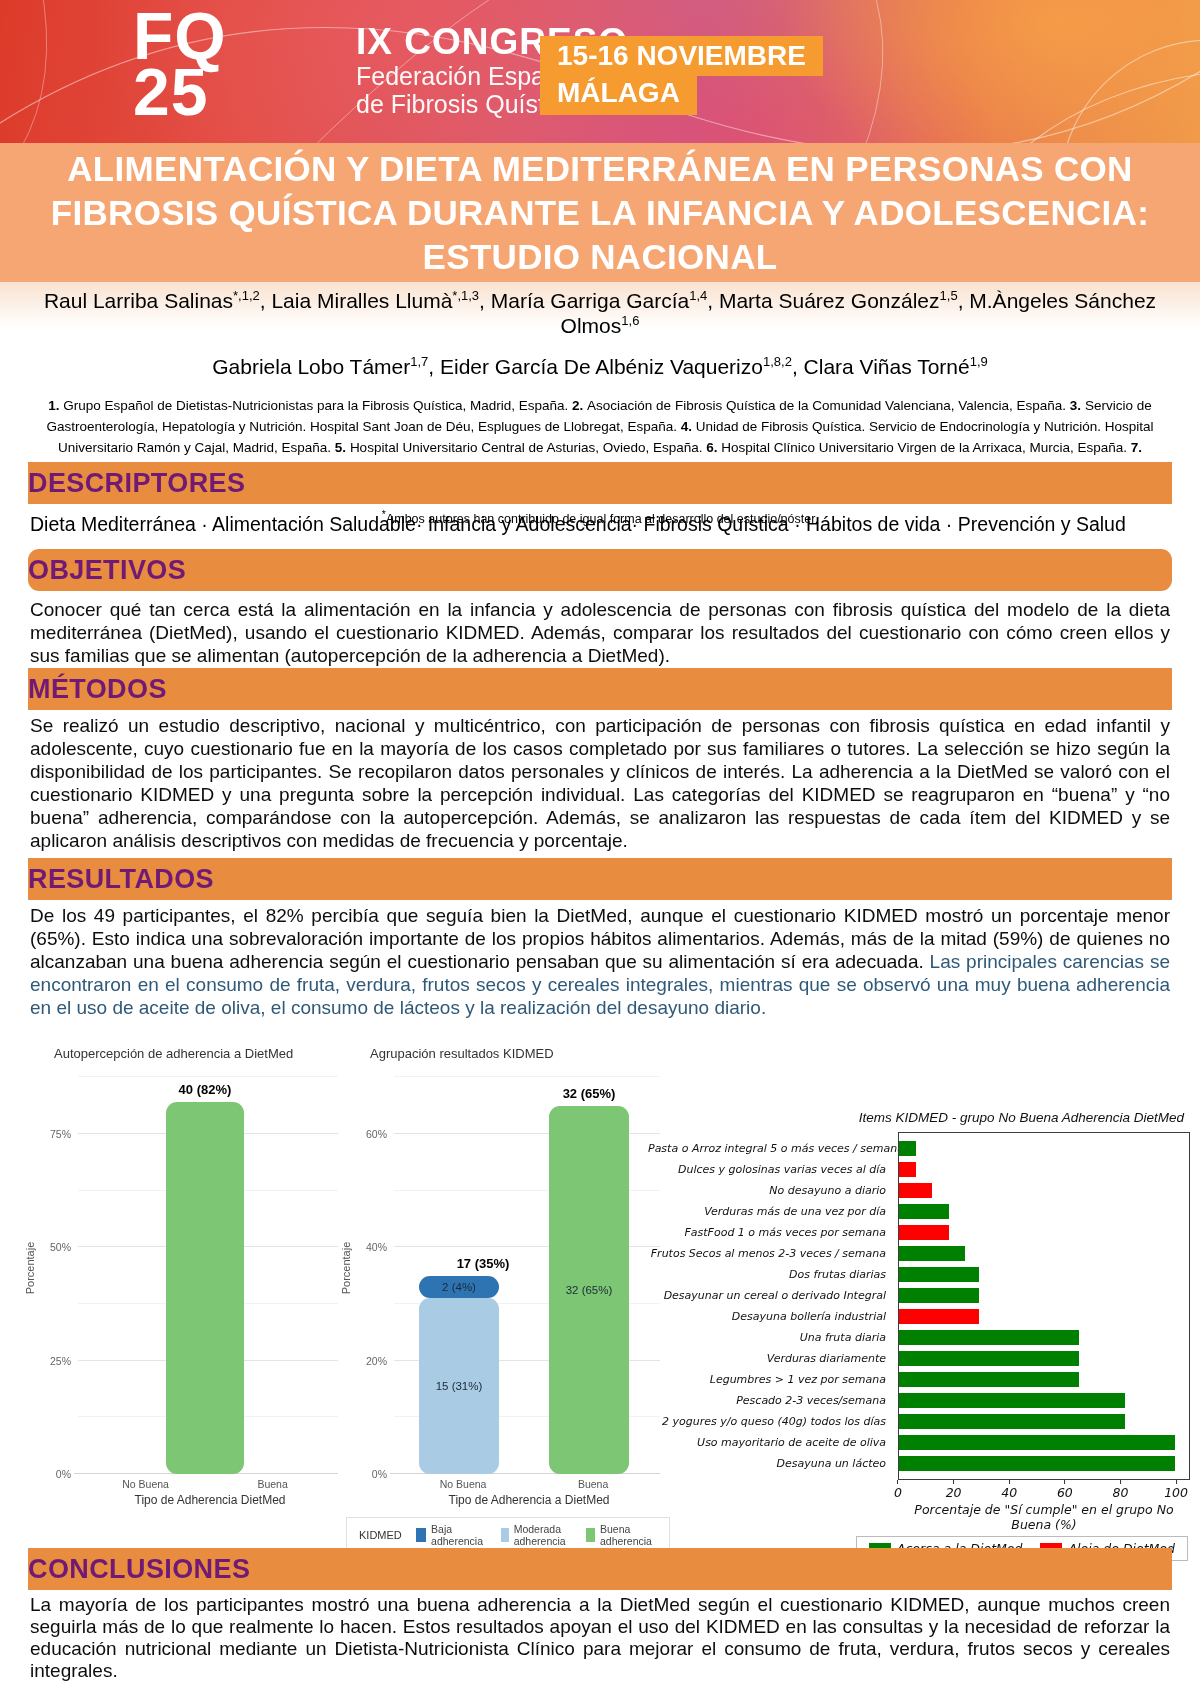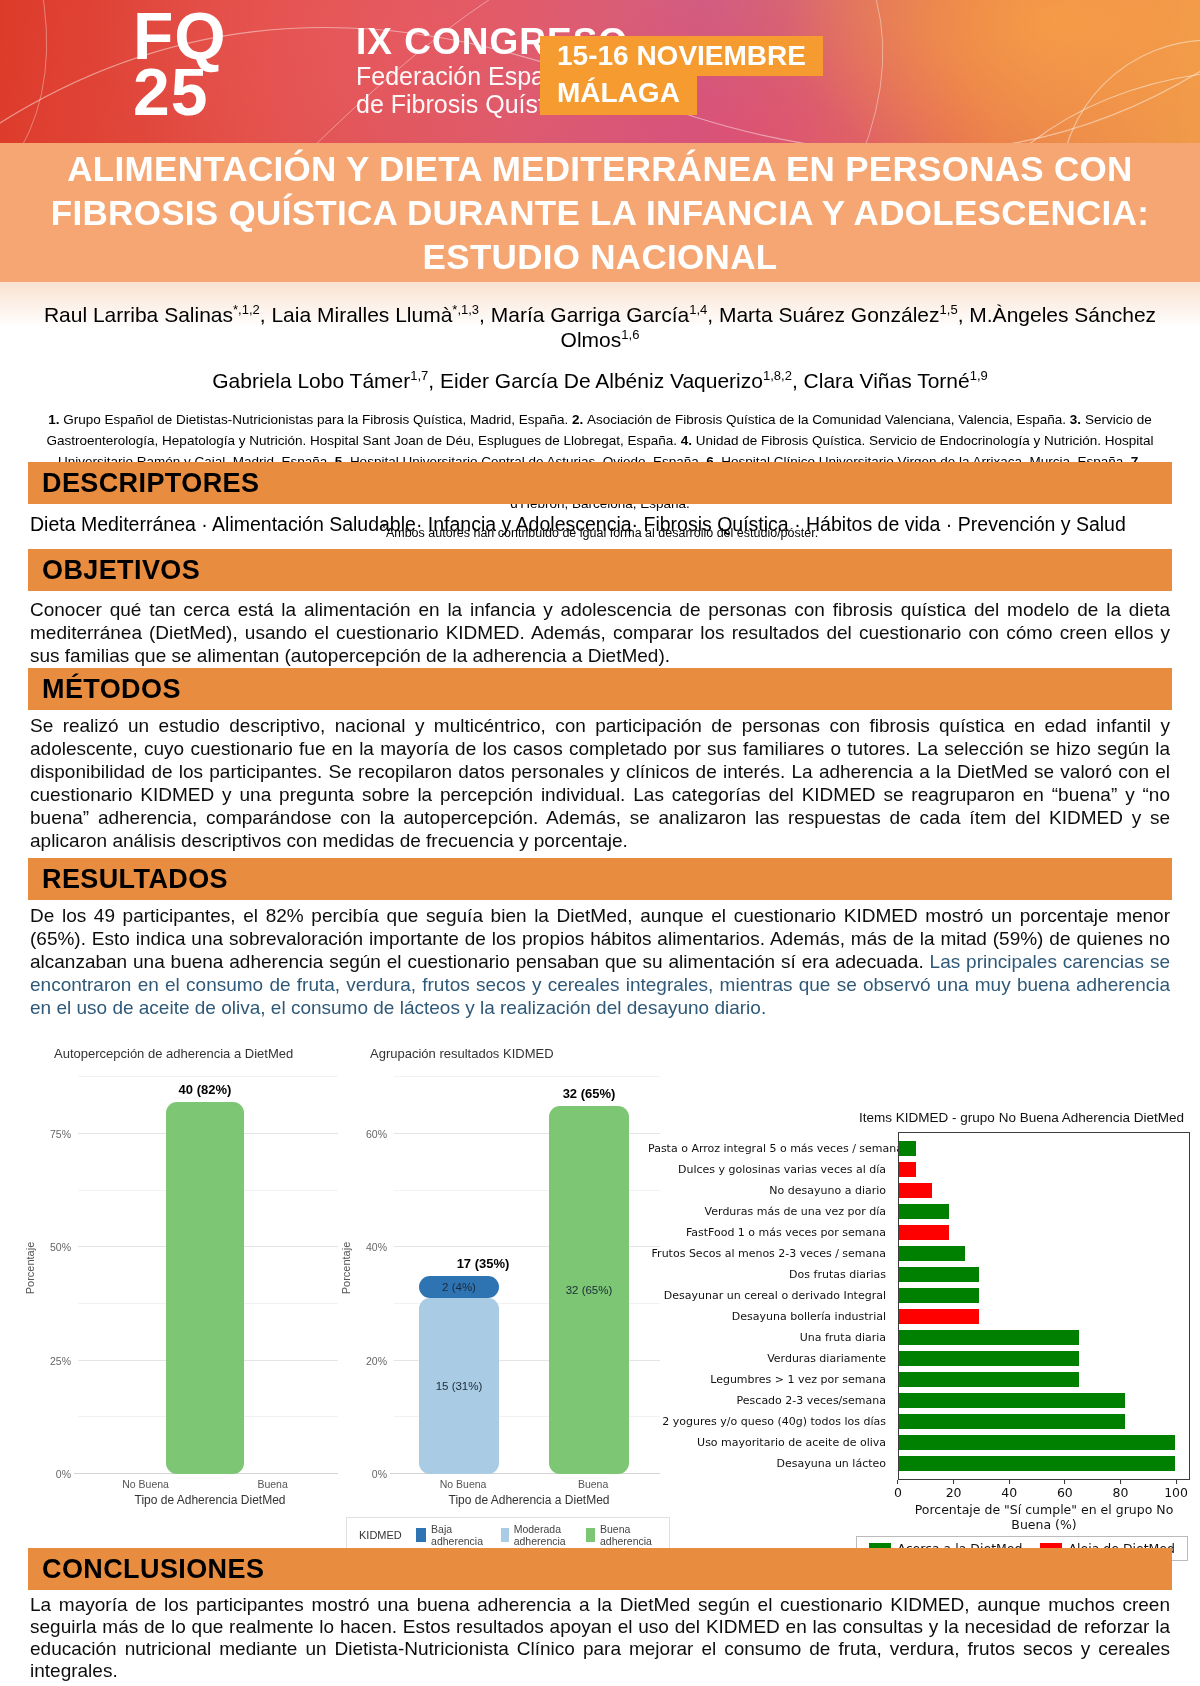--- a/index.html
+++ b/index.html
@@ -24,29 +24,29 @@
   .badge-l2{margin-top:0;padding-top:2px;padding-bottom:7px;}
 
   
   .title-band{position:absolute;left:0;top:143px;width:1200px;height:139px;background:#F5A672;
               display:flex;align-items:center;justify-content:center;}
   .title-band h1{margin:0;max-width:1110px;text-align:center;color:#fff;font-size:35px;line-height:44px;
                  font-weight:800;letter-spacing:.3px;}
 
   
   .authors-block{position:absolute;left:0;top:282px;width:1200px;
-                 background:linear-gradient(#F9E2D0 0px,#ffffff 46px);padding-top:20px;}
+                 background:linear-gradient(#F9E2D0 0px,#ffffff 46px);padding-top:6px;}
   .authors-line{margin:0 30px 16px;text-align:center;font-size:21px;color:#000;}
   .authors-line sup{font-size:13px;}
   .affiliations{margin:12px auto 0;max-width:1125px;text-align:center;font-size:13.5px;line-height:21px;color:#000;}
   .footnote{margin:9px auto 0;text-align:center;font-size:12.5px;color:#000;}
 
   
-  .band{position:absolute;left:28px;right:28px;height:42px;background:#E88C40;color:#000000;
-        font-size:27px;font-weight:700;line-height:42px;padding-left:14px;letter-spacing:.4px;}
+  .band{position:absolute;left:28px;right:28px;height:42px;background:#E88C40;color:#701a75;
+        font-size:27px;font-weight:700;line-height:42px;padding-left:0;letter-spacing:.4px;}
   .body-txt{position:absolute;left:30px;right:30px;font-size:19px;line-height:23px;text-align:justify;color:#0d0d0d;}
   .keywords{position:absolute;left:30px;right:30px;font-size:19.5px;color:#000;}
   .hl{color:#2F5978;}
 
   
   .charts{position:absolute;left:0;top:1040px;width:1200px;height:506px;}
   .vchart{position:absolute;}
   #chart1{left:30px;top:6px;width:312px;}
   #chart2{left:346px;top:6px;width:318px;}
   .vc-title{font-size:13px;color:#333;margin-left:24px;height:20px;}
@@ -66,21 +66,21 @@
                font-size:13px;font-weight:700;color:#000;}
   .vc-cats{display:flex;justify-content:space-around;margin-left:48px;margin-right:10px;
            font-size:10.5px;color:#555;padding-top:4px;}
   .vc-xlabel{margin-left:48px;text-align:center;font-size:12px;color:#333;padding-top:3px;}
   .legend-box{margin:10px auto 0;width:fit-content;border:1px solid #e0e0e0;padding:5px 12px;
               display:flex;align-items:center;gap:14px;font-size:10.5px;color:#444;background:#fff;}
   .legend-title{font-size:11px;color:#333;}
   .legend-item{display:flex;align-items:center;gap:5px;}
   .swatch{width:14px;height:14px;display:inline-block;}
 
-  #chart3{position:absolute;left:648px;top:70px;width:542px;}
+  #chart3{position:absolute;left:648px;top:70px;width:542px;font-style:italic;}
   .h3-title{text-align:right;font-size:13.5px;color:#111;padding-right:6px;height:22px;}
   .h3-wrap{position:relative;}
   .h3-labels{position:absolute;left:0;top:6px;width:246px;}
   .h3-label{height:21px;line-height:21px;text-align:right;padding-right:8px;font-size:11px;color:#111;
             font-family:"DejaVu Sans",sans-serif;white-space:nowrap;}
   .h3-plot{margin-left:250px;position:relative;border:1.5px solid #3c3c3c;background:#fff;}
   .h3-bar{position:absolute;left:0;height:15px;}
   .h3-xticks{margin-left:250px;position:relative;height:22px;}
   .h3-xtick{position:absolute;transform:translateX(-50%);text-align:center;font-size:12.5px;color:#111;
             font-family:"DejaVu Sans",sans-serif;}
@@ -128,21 +128,21 @@
   <section class="authors-block">
     <p class="authors-line" id="authors-line1"><span>Raul Larriba Salinas<sup>*,1,2</sup></span>, <span>Laia Miralles Llumà<sup>*,1,3</sup></span>, <span>María Garriga García<sup>1,4</sup></span>, <span>Marta Suárez González<sup>1,5</sup></span>, <span>M.Àngeles Sánchez Olmos<sup>1,6</sup></span></p>
     <p class="authors-line" id="authors-line2"><span>Gabriela Lobo Támer<sup>1,7</sup></span>, <span>Eider García De Albéniz Vaquerizo<sup>1,8,2</sup></span>, <span>Clara Viñas Torné<sup>1,9</sup></span></p>
     <p class="affiliations" id="affiliations"><b>1. </b>Grupo Español de Dietistas-Nutricionistas para la Fibrosis Quística, Madrid, España. <b>2. </b>Asociación de Fibrosis Quística de la Comunidad Valenciana, Valencia, España. <b>3. </b>Servicio de Gastroenterología, Hepatología y Nutrición. Hospital Sant Joan de Déu, Esplugues de Llobregat, España. <b>4. </b>Unidad de Fibrosis Quística. Servicio de Endocrinología y Nutrición. Hospital Universitario Ramón y Cajal, Madrid, España. <b>5. </b>Hospital Universitario Central de Asturias, Oviedo, España. <b>6. </b>Hospital Clínico Universitario Virgen de la Arrixaca, Murcia, España. <b>7. </b>Servicio de Pediatría. Hospital Materno Infantil Virgen de las Nieves, Granada, España. <b>8. </b>Asociación de Fibrosis Quística de Euskadi, San Sebastián, España. <b>9. </b>Hospital Universitario Vall d'Hebron, Barcelona, España.</p>
     <p class="footnote"><sup>*</sup><span>Ambos autores han contribuido de igual forma al desarrollo del estudio/póster.</span></p>
   </section>
 
   <div class="band" style="top:462px;">DESCRIPTORES</div>
   <div class="keywords" style="top:513px;">Dieta Mediterránea · Alimentación Saludable· Infancia y Adolescencia· Fibrosis Quística · Hábitos de vida · Prevención y Salud</div>
 
-  <div class="band" style="top:549px;">OBJETIVOS</div>
+  <div class="band" style="top:549px;border-radius:11px;">OBJETIVOS</div>
   <p class="body-txt" style="top:598px;margin:0;">Conocer qué tan cerca está la alimentación en la infancia y adolescencia de personas con fibrosis quística del modelo de la dieta mediterránea (DietMed), usando el cuestionario KIDMED. Además, comparar los resultados del cuestionario con cómo creen ellos y sus familias que se alimentan (autopercepción de la adherencia a DietMed).</p>
 
   <div class="band" style="top:668px;">MÉTODOS</div>
   <p class="body-txt" style="top:714px;margin:0;">Se realizó un estudio descriptivo, nacional y multicéntrico, con participación de personas con fibrosis quística en edad infantil y adolescente, cuyo cuestionario fue en la mayoría de los casos completado por sus familiares o tutores. La selección se hizo según la disponibilidad de los participantes. Se recopilaron datos personales y clínicos de interés. La adherencia a la DietMed se valoró con el cuestionario KIDMED y una pregunta sobre la percepción individual. Las categorías del KIDMED se reagruparon en “buena” y “no buena” adherencia, comparándose con la autopercepción. Además, se analizaron las respuestas de cada ítem del KIDMED y se aplicaron análisis descriptivos con medidas de frecuencia y porcentaje.</p>
 
   <div class="band" style="top:858px;">RESULTADOS</div>
   <p class="body-txt" style="top:904px;margin:0;"><span>De los 49 participantes, el 82% percibía que seguía bien la DietMed, aunque el cuestionario KIDMED mostró un porcentaje menor (65%). Esto indica una sobrevaloración importante de los propios hábitos alimentarios. Además, más de la mitad (59%) de quienes no alcanzaban una buena adherencia según el cuestionario pensaban que su alimentación sí era adecuada. </span><span class="hl">Las principales carencias se encontraron en el consumo de fruta, verdura, frutos secos y cereales integrales, mientras que se observó una muy buena adherencia en el uso de aceite de oliva, el consumo de lácteos y la realización del desayuno diario.</span></p>
 
   <div class="charts">
 

